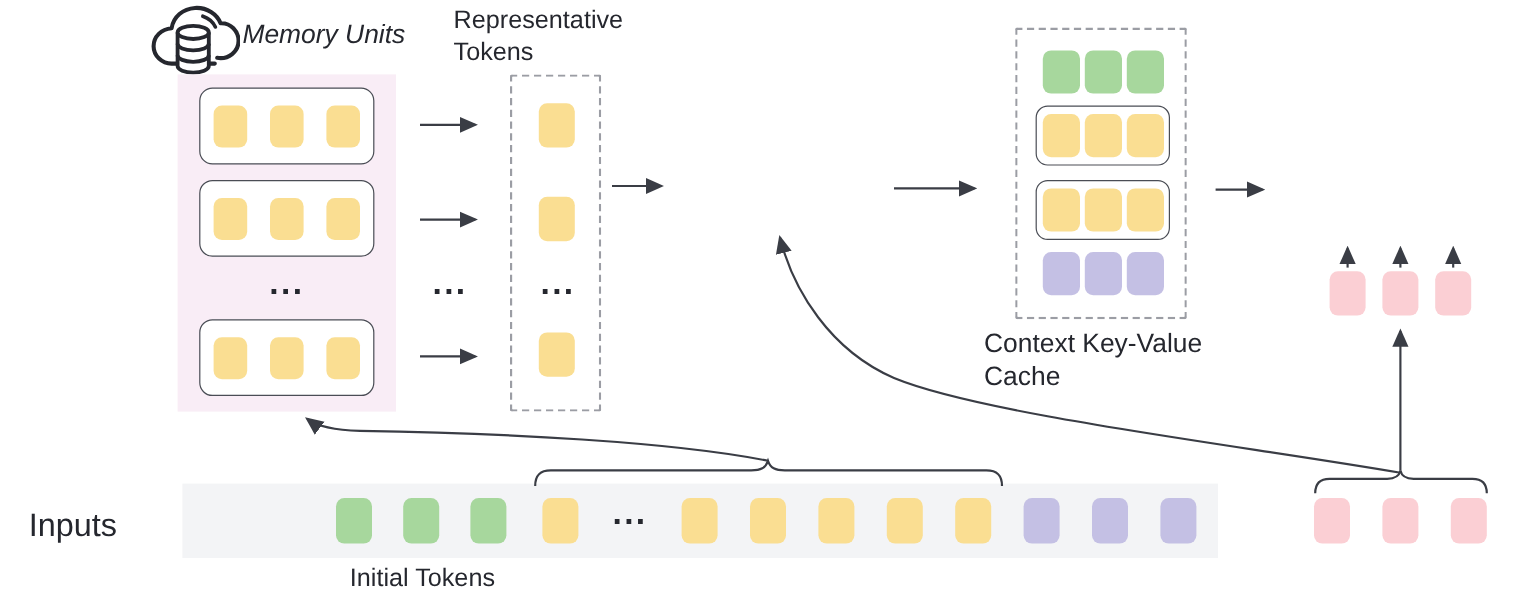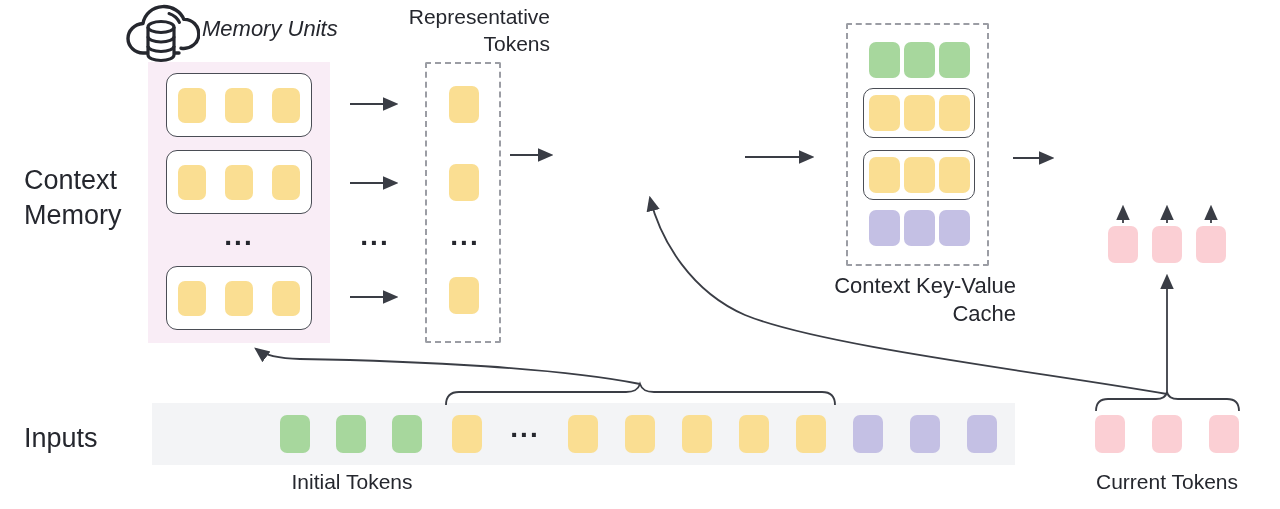--- a/index.html
+++ b/index.html
@@ -8,21 +8,21 @@
   #canvas {
     position: relative; width: 1280px; height: 509px;
     background: #ffffff; overflow: hidden;
   }
   .abs { position: absolute; }
 
   
   .big-label   { font-size: 27px; line-height: 35px; color: #25272E; }
   .med-label   { font-size: 22px; line-height: 28px; color: #25272E; }
   .small-label { font-size: 21px; line-height: 27px; color: #25272E; }
-  .center      { text-align: right; }
+  .center      { text-align: left; }
   .dots { font-size: 28px; font-weight: 700; letter-spacing: 2px; color: #25272E; text-align: center; }
 
   
   .memory-bg {
     left: 148px; top: 62px; width: 182px; height: 281px;
   }
   .dashed-box { border: 2px dashed #9B9DA4; border-radius: 2px; }
   .unit-row {
     position: absolute; left: 18px; width: 146px; height: 64px;
     background: #fff; border: 1.5px solid #4A4D55; border-radius: 11px;
@@ -73,21 +73,20 @@
 
   svg.overlay { position: absolute; left: 0; top: 0; pointer-events: none; }
   .stroke-line { stroke: #3A3D45; stroke-width: 1.8; fill: none; }
   .icon-stroke { stroke: #25272E; fill: none; }
 </style>
 </head>
 <body>
 
 <div id="canvas">
 
-  <div class="abs big-label" style="left:24px; top:163px; width:115px;">Context Memory</div>
   <div class="abs big-label" style="left:24px; top:421px;">Inputs</div>
 
   <svg class="abs" style="left:124px; top:2px;" width="76" height="64" viewBox="0 0 76 64">
     <path class="icon-stroke" stroke-width="3.4" stroke-linecap="round" stroke-linejoin="round" d="M57,46.2 c9.5,1.5 17.8,-5.2 17.8,-14.2 c0,-8 -6.5,-15 -15,-14.6 C57,10 48.5,4 38.5,4.6 C28.5,5.2 20.5,12 19,21.5 C10.5,22.2 4,28.5 4,36.5 C4,44.5 11,51 19,51 l36,0"></path>
     <path class="icon-stroke" stroke-width="3" stroke-linecap="round" d="M45,11.5 q7.5,2.5 10.5,9"></path>
     <path d="M24,25 v28 a13,5.5 0 0 0 26,0 v-28" fill="#fff" stroke="#25272E" stroke-width="3.2"></path>
     <ellipse cx="37" cy="25" rx="13" ry="5.5" fill="#fff" stroke="#25272E" stroke-width="3.2"></ellipse>
     <path class="icon-stroke" stroke-width="3.2" d="M24,34.5 a13,5.5 0 0 0 26,0"></path>
     <path class="icon-stroke" stroke-width="3.2" d="M24,44 a13,5.5 0 0 0 26,0"></path>
   </svg>
@@ -156,21 +155,20 @@
     </div>
     <div class="bar-group" style="left:701px; gap:27px;">
       <span style="display:contents"><div class="token" style="background: rgb(196, 192, 228);"></div><div class="token" style="background: rgb(196, 192, 228);"></div><div class="token" style="background: rgb(196, 192, 228);"></div></span>
     </div>
   </div>
   <div class="abs current-group">
     <span style="display:contents"><div class="token" style="background: rgb(251, 207, 212);"></div><div class="token" style="background: rgb(251, 207, 212);"></div><div class="token" style="background: rgb(251, 207, 212);"></div></span>
   </div>
 
   <div class="tick-label" style="left:352px;">Initial Tokens</div>
-  <div class="tick-label" style="left:1167px;">Current Tokens</div>
 
   <svg class="overlay" width="1280" height="509" viewBox="0 0 1280 509">
     <defs>
       <marker id="ah" viewBox="0 0 10 10" refX="8.5" refY="5" markerWidth="8.5" markerHeight="8.5" orient="auto-start-reverse">
         <path d="M0,0.6 L10,5 L0,9.4 z" fill="#3A3D45"></path>
       </marker>
     </defs>
 
     <path class="stroke-line" marker-end="url(#ah)" d="M350,104 H396"></path>
     <path class="stroke-line" marker-end="url(#ah)" d="M350,183 H396"></path>

